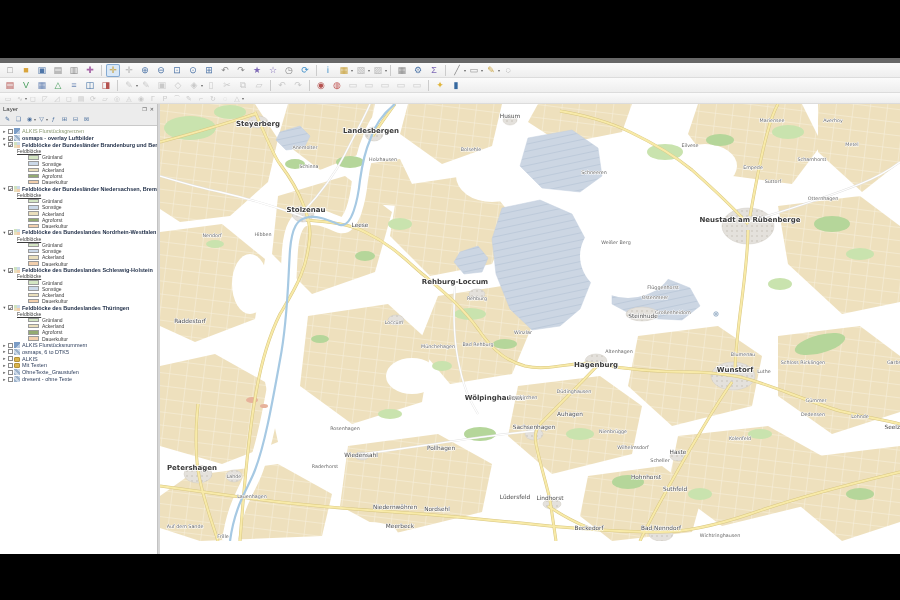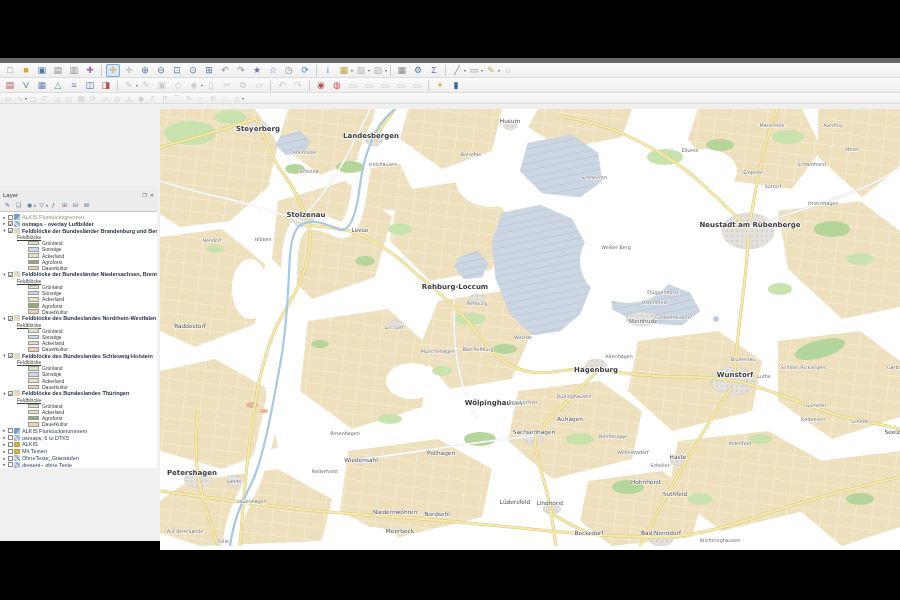--- a/index.html
+++ b/index.html
@@ -9,21 +9,21 @@
   #menustrip{height:5px;background:#676767;}
   .tbrow{height:15px;background:linear-gradient(#fbfbfb,#eeeeee);border-bottom:1px solid #dcdcdc;
          display:flex;align-items:center;padding-left:2px;box-sizing:border-box;}
   #tb3{height:11px;}
   .tbtn{width:14px;height:13px;display:flex;align-items:center;justify-content:center;
         font-size:9px;line-height:9px;margin:0 1px;border-radius:2px;flex:0 0 auto;}
   .tbtn.sm{width:10px;height:9px;font-size:7px;margin:0 1px;}
   .tbtn.active{background:#d9e8f7;box-shadow:inset 0 0 0 1px #84aad2;}
   .dd{font-size:4px;color:#666;margin-left:-1px;flex:0 0 auto;}
   .tsep{width:1px;height:11px;background:#cccccc;margin:0 3px;flex:0 0 auto;}
-  #main{display:flex;height:450px;align-items:center;}
+  #main{display:flex;height:450px;}
   
   #layerpanel{width:157px;flex:0 0 157px;background:#ececec;display:flex;flex-direction:column;box-sizing:border-box;}
   #lp-head{height:10px;display:flex;align-items:center;justify-content:space-between;
            padding:0 3px;font-size:6px;color:#333;}
   #lp-head .winbtns span{margin-left:3px;color:#555;font-size:5px;cursor:default;}
   #lp-tools{height:11px;display:flex;align-items:center;padding-left:2px;border-bottom:1px solid #c9c9c9;}
   #lp-tools .tbtn{width:9px;height:9px;font-size:6px;color:#4a6f9d;}
   #lp-tree{flex:1;background:#fff;overflow:hidden;padding-top:2px;}
   .trow{display:flex;align-items:center;height:6.8px;padding-left:2px;white-space:nowrap;}
   .exp{width:5px;font-size:4.5px;color:#555;flex:0 0 5px;text-align:center;}

